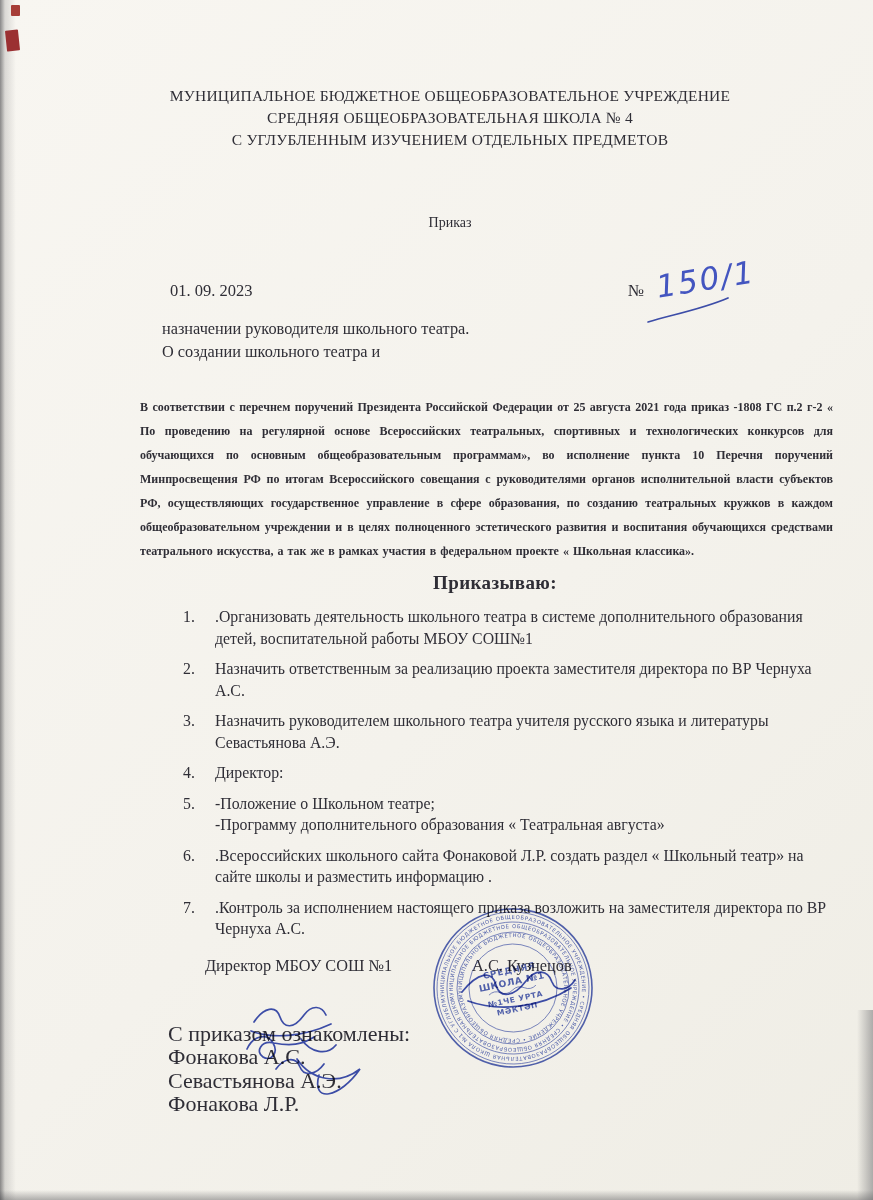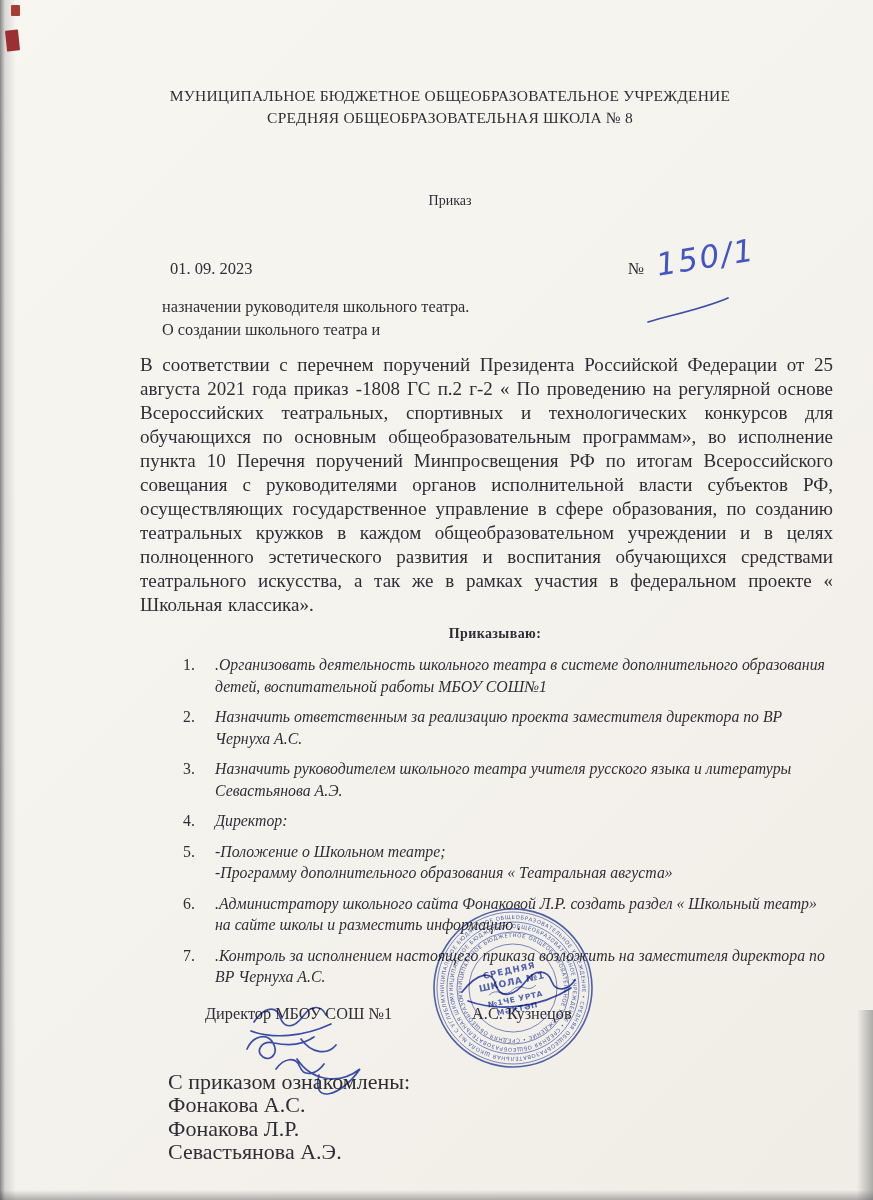--- a/index.html
+++ b/index.html
@@ -23,29 +23,29 @@
   .doc-title{width:620px;text-align:center;margin-top:64px;font-size:14px;}
   .meta-row{position:relative;margin-top:50px;height:22px;font-size:16.5px;}
   .doc-date{margin-left:30px;}
   .doc-number-label{position:absolute;left:488px;top:0;font-size:17px;}
   .handwritten-number{
     position:absolute;left:516px;top:-20px;
     font-family:"DejaVu Sans",sans-serif;font-style:italic;
     font-size:31px;color:#4355c0;transform:rotate(-9deg);letter-spacing:2px;
   }
   .subject{margin-top:14px;margin-left:22px;font-size:16.3px;line-height:23px;}
-  .body-par{margin-top:12px;font-size:19px;line-height:24px;text-align:justify;
-    text-justify:inter-word;word-spacing:1px;}
+  .body-par{margin-top:32px;font-size:12px;line-height:24px;text-align:justify;
+    text-justify:inter-word;word-spacing:1px;font-weight:bold;}
   .order-heading{width:710px;text-align:center;margin-top:9px;
-    font-size:14px;font-weight:bold;letter-spacing:.4px;}
+    font-size:19px;font-weight:bold;letter-spacing:.4px;}
   ol.order-list{margin:12px 0 0 0;padding:0 0 0 75px;list-style:none;counter-reset:item;}
   ol.order-list li{position:relative;counter-increment:item;font-size:15.8px;
     line-height:21.5px;margin-bottom:9px;}
   ol.order-list li::before{content:counter(item) ".";position:absolute;left:-32px;top:0;}
-  ol.order-list li span{white-space:pre-line;font-style:italic;}
+  ol.order-list li span{white-space:pre-line;}
   .director-row{margin-top:16px;margin-left:65px;font-size:16.3px;display:flex;}
   .director-name{margin-left:80px;}
   .ack{margin-top:46px;margin-left:28px;font-size:22px;line-height:23.5px;}
   .stamp{position:absolute;left:428px;top:903px;opacity:.88;mix-blend-mode:multiply;}
   .stamp .ring{fill:none;stroke:#3c50b0;}
   .stamp .ring.main{stroke-width:1.6;}
   .stamp .ring.thin{stroke-width:.7;}
   .stamp text{fill:#3c50b0;}
   .stamp .ringtext{font-family:"DejaVu Sans",sans-serif;font-size:5.3px;letter-spacing:.6px;}
   .stamp .c1{font-family:"DejaVu Sans",sans-serif;font-size:8.6px;font-weight:bold;text-anchor:middle;letter-spacing:1px;}
@@ -59,21 +59,22 @@
 
 <div class="scan">
 
   <div class="mark mark2"></div>
   <div class="mark mark1"></div>
 
   <div class="content">
 
     <div class="letterhead">
       <div>МУНИЦИПАЛЬНОЕ БЮДЖЕТНОЕ ОБЩЕОБРАЗОВАТЕЛЬНОЕ УЧРЕЖДЕНИЕ</div>
-      <div>СРЕДНЯЯ ОБЩЕОБРАЗОВАТЕЛЬНАЯ ШКОЛА № 8</div>
+      <div>СРЕДНЯЯ ОБЩЕОБРАЗОВАТЕЛЬНАЯ ШКОЛА № 4</div>
+      <div>С УГЛУБЛЕННЫМ ИЗУЧЕНИЕМ ОТДЕЛЬНЫХ ПРЕДМЕТОВ</div>
     </div>
 
     <div class="doc-title">Приказ</div>
 
     <div class="meta-row">
       <span class="doc-date">01. 09. 2023</span>
       <span class="doc-number-label">№</span>
       <span class="handwritten-number">150/1</span>
     </div>
 
@@ -86,34 +87,34 @@
 
     <div class="order-heading">Приказываю:</div>
 
     <ol class="order-list">
       <li><span>.Организовать деятельность школьного театра в системе дополнительного образования детей, воспитательной работы МБОУ СОШ№1</span></li>
       <li><span>Назначить ответственным за реализацию проекта заместителя директора по ВР Чернуха А.С.</span></li>
       <li><span>Назначить руководителем школьного театра  учителя русского языка и литературы Севастьянова А.Э.</span></li>
       <li><span>Директор:</span></li>
       <li><span>-Положение о Школьном театре;
 -Программу дополнительного образования  « Театральная августа»</span></li>
-      <li><span>.Администратору школьного сайта  Фонаковой Л.Р. создать раздел « Школьный театр» на сайте школы и разместить информацию .</span></li>
+      <li><span>.Всероссийских школьного сайта  Фонаковой Л.Р. создать раздел « Школьный театр» на сайте школы и разместить информацию .</span></li>
       <li><span>.Контроль за исполнением настоящего приказа возложить на заместителя  директора по ВР Чернуха А.С.</span></li>
     </ol>
 
     <div class="director-row">
       <span>Директор   МБОУ СОШ №1</span>
       <span class="director-name">А.С. Кузнецов</span>
     </div>
 
     <div class="ack">
       <div>С приказом ознакомлены:</div>
       <div>Фонакова А.С.</div>
+      <div>Севастьянова А.Э.</div>
       <div>Фонакова Л.Р.</div>
-      <div>Севастьянова А.Э.</div>
     </div>
 
   </div>
 
   <svg class="stamp" width="170" height="170" viewBox="0 0 170 170">
     <defs>
       <path id="arcOuter" d="M 85,85 m -69,0 a 69,69 0 1,1 138,0 a 69,69 0 1,1 -138,0"></path>
       <path id="arcMid" d="M 85,85 m -60,0 a 60,60 0 1,1 120,0 a 60,60 0 1,1 -120,0"></path>
       <path id="arcIn" d="M 85,85 m -51,0 a 51,51 0 1,1 102,0 a 51,51 0 1,1 -102,0"></path>
     </defs>

